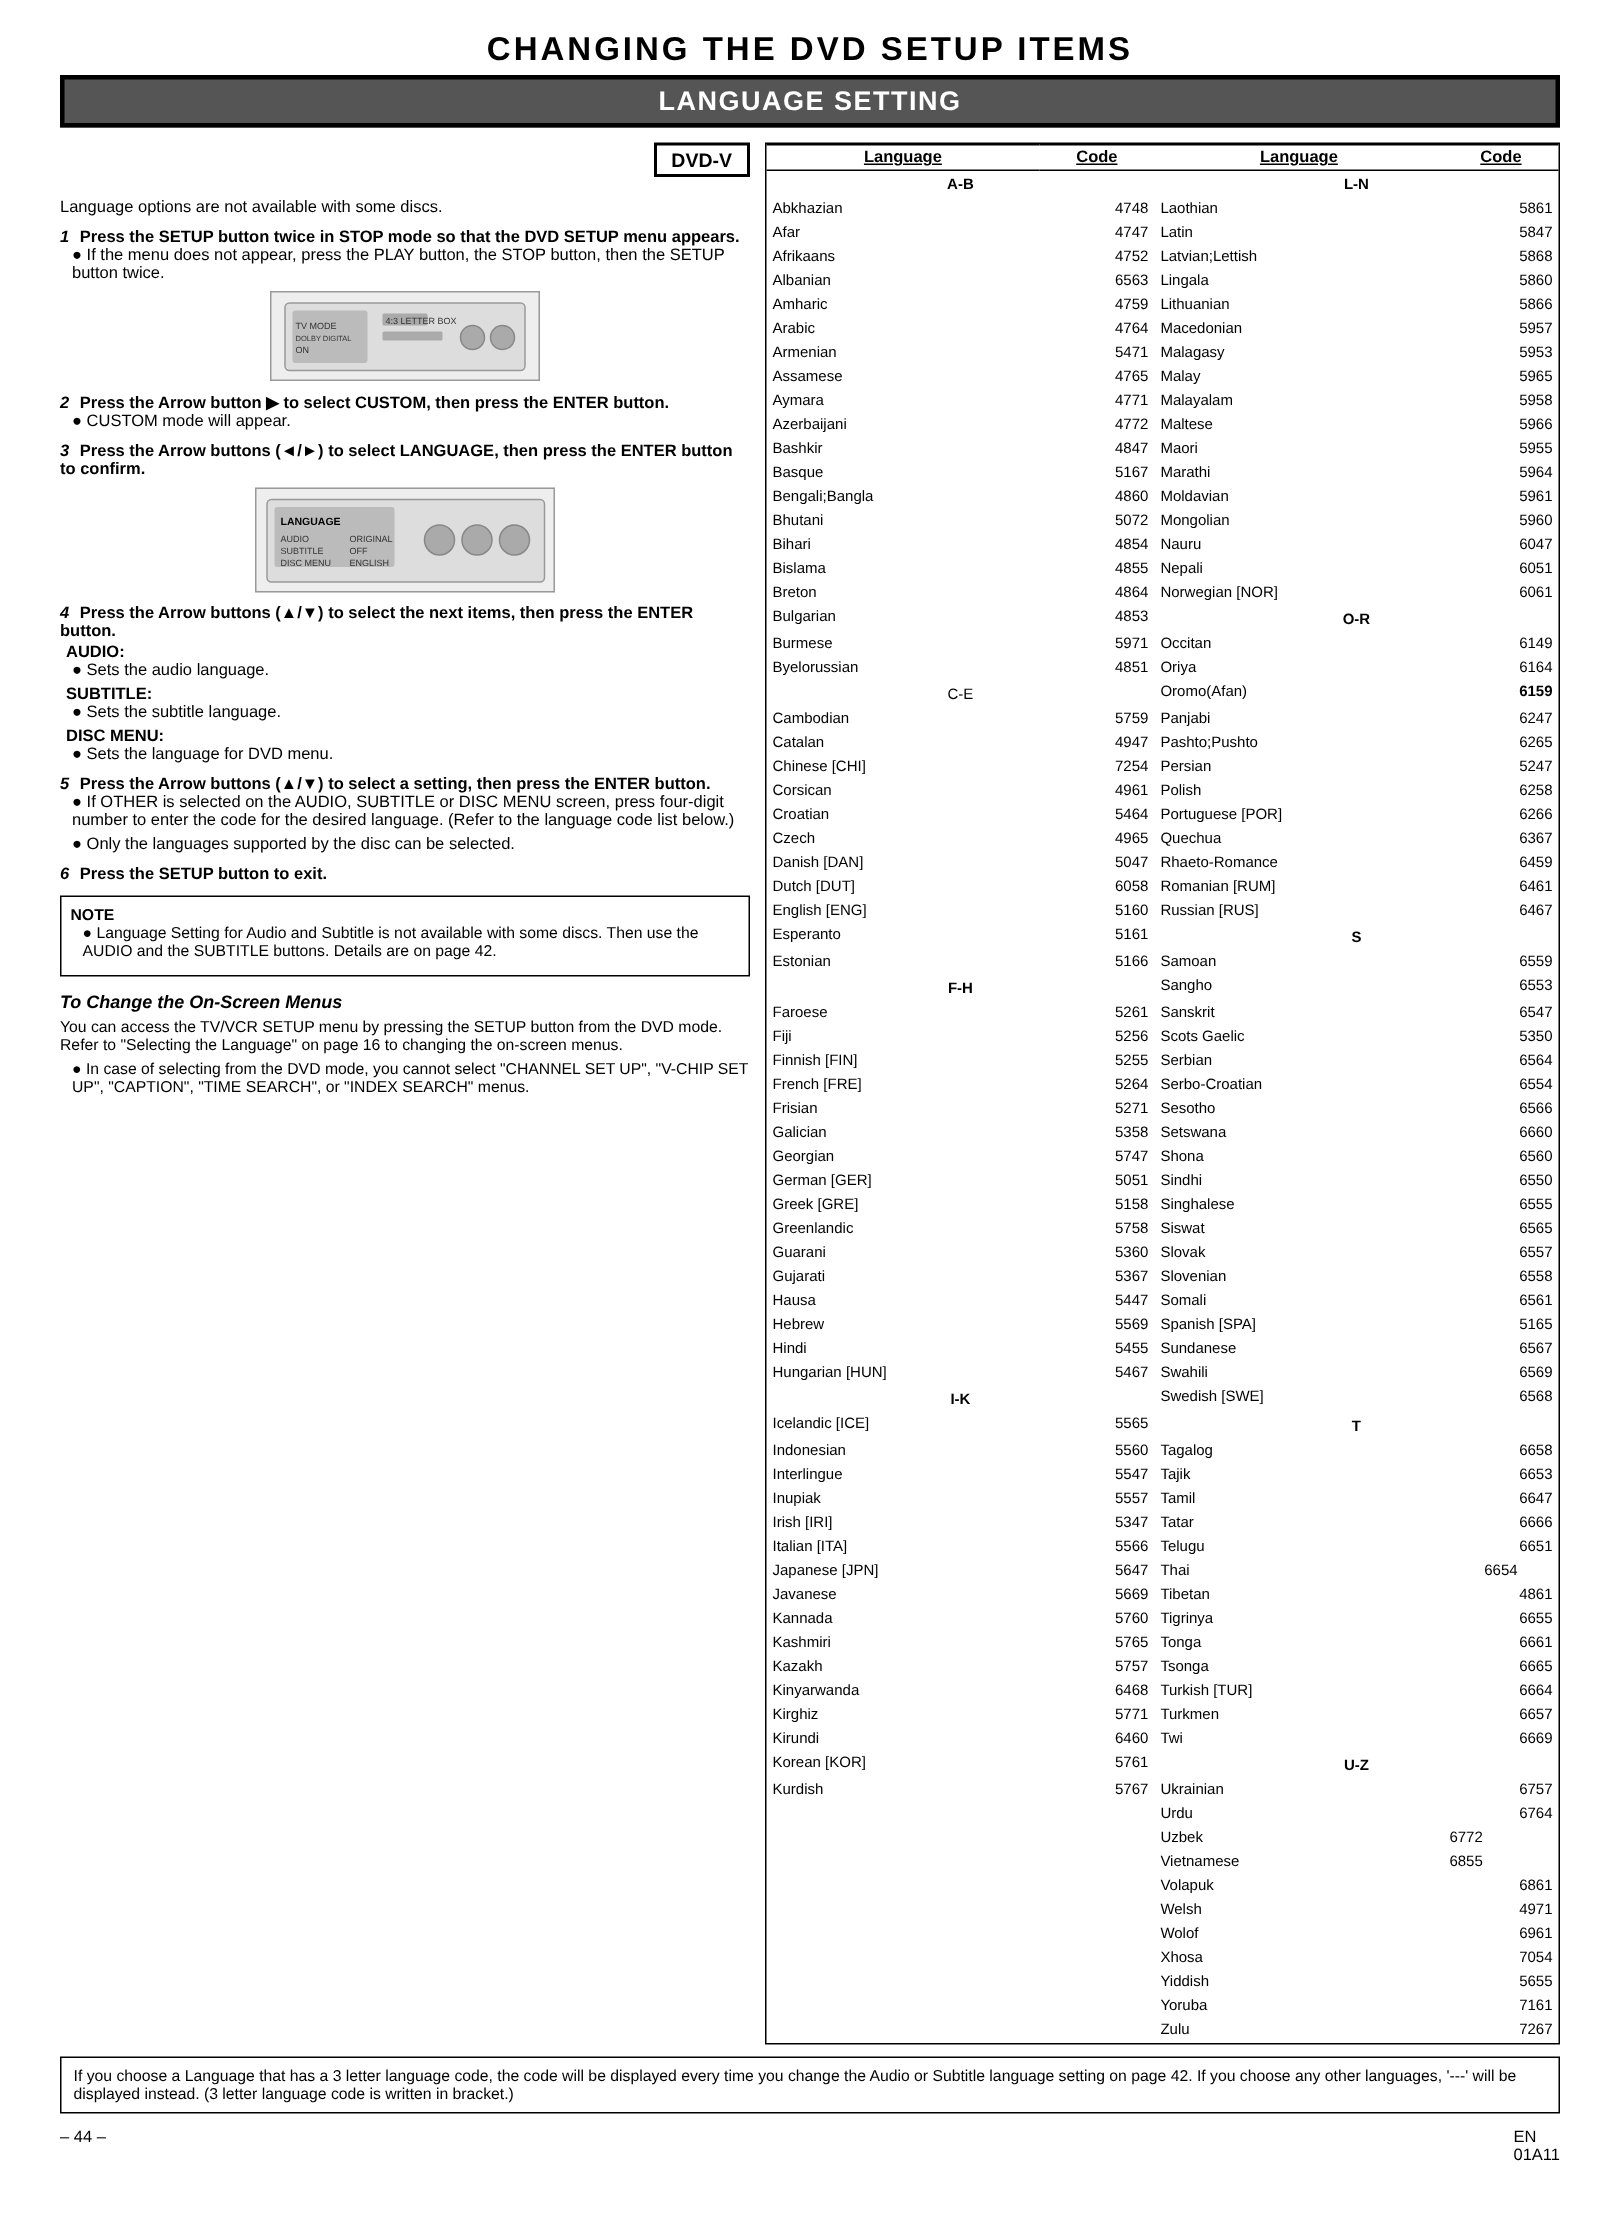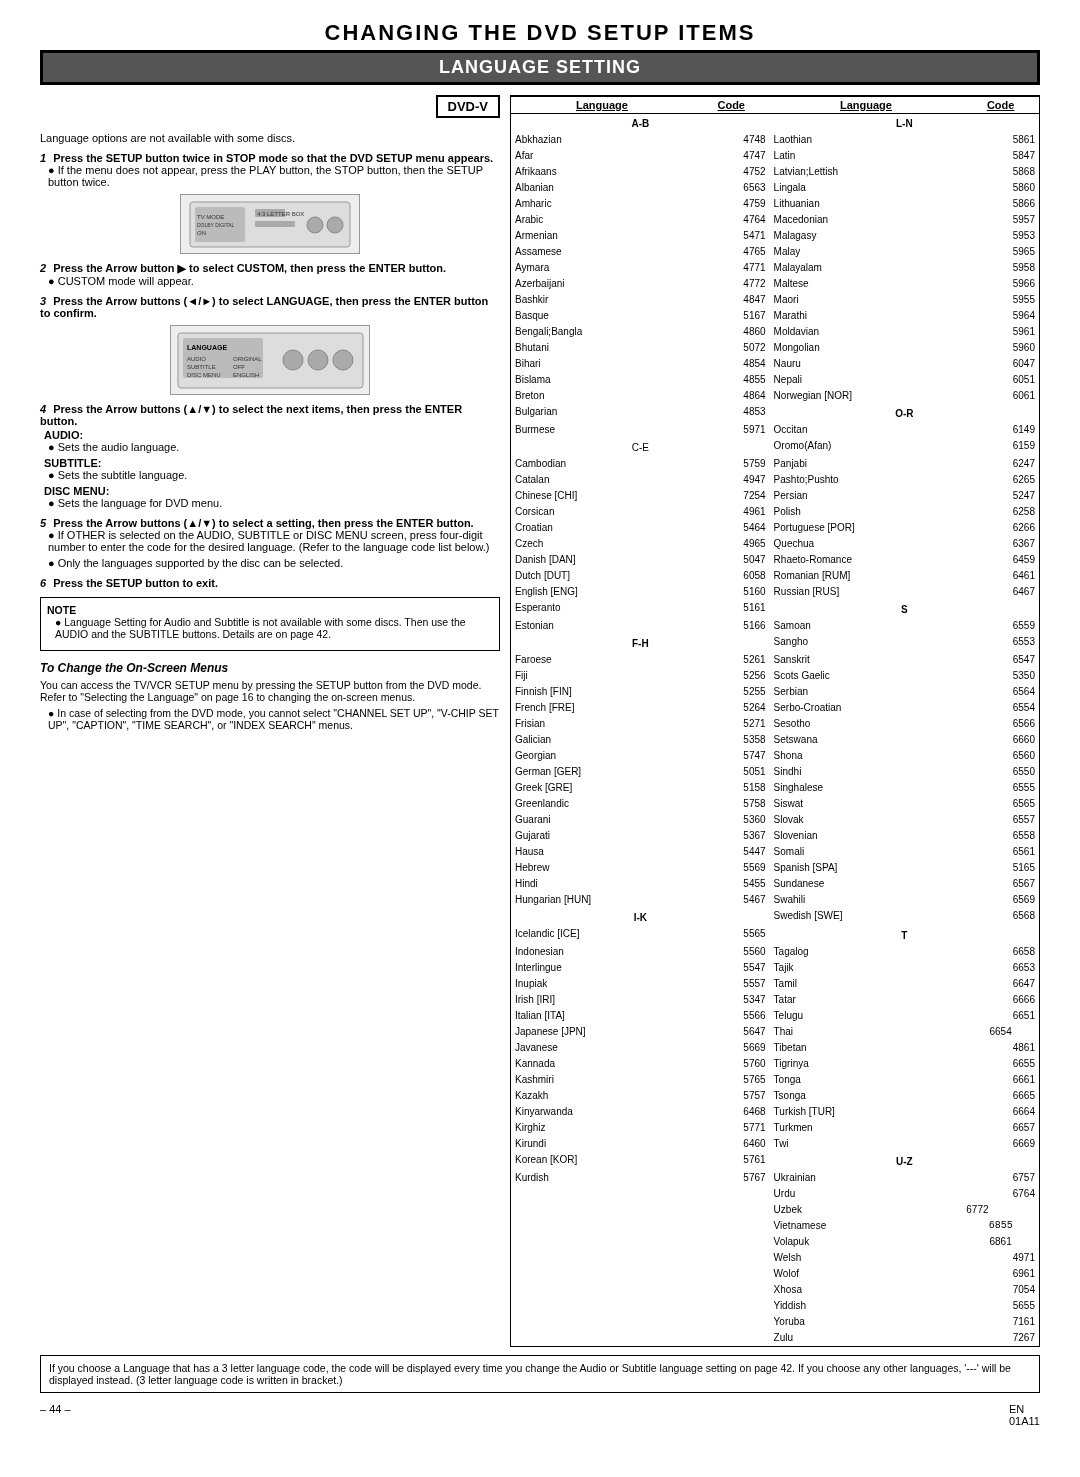--- a/index.html
+++ b/index.html
@@ -370,23 +370,29 @@
             <td style="text-align: right;">4853</td>
             <td colspan="3" style="font-weight: bold; text-align: center; padding-top: 3px;">O-R</td>
           </tr>
           <tr>
             <td colspan="2">Burmese</td>
             <td style="text-align: right;">5971</td>
             <td colspan="2">Occitan</td>
             <td style="text-align: right;">6149</td>
           </tr>
           <tr>
+            <td colspan="2">Byelorussian</td>
+            <td style="text-align: right;">4851</td>
+            <td colspan="2">Oriya</td>
+            <td style="text-align: right;">6164</td>
+          </tr>
+          <tr>
             <td colspan="3" style="font-weight: normal; text-align: center; padding-top: 3px;">C-E</td>
             <td colspan="2">Oromo(Afan)</td>
-            <td style="text-align: right;">6159</td>
+            <td style="text-align: right; font-weight: bold;">6159</td>
           </tr>
           <tr>
             <td colspan="2">Cambodian</td>
             <td style="text-align: right;">5759</td>
             <td colspan="2">Panjabi</td>
             <td style="text-align: right;">6247</td>
           </tr>
           <tr>
             <td colspan="2">Catalan</td>
             <td style="text-align: right;">4947</td>
@@ -652,26 +658,26 @@
             <td style="text-align: right;">6764</td>
           </tr>
           <tr>
             <td colspan="3"></td>
             <td colspan="2">Uzbek</td>
             <td style="text-align: left;">6772</td>
           </tr>
           <tr>
             <td colspan="3"></td>
             <td colspan="2">Vietnamese</td>
-            <td style="text-align: center; font-family: Liberation Mono, monospace;">6855</td>
+            <td style="text-align: left;">6855</td>
           </tr>
           <tr>
             <td colspan="3"></td>
             <td colspan="2">Volapuk</td>
-            <td style="text-align: center; margin-top: 36px;">6861</td>
+            <td style="text-align: right; margin-top: 36px;">6861</td>
           </tr>
           <tr>
             <td colspan="3"></td>
             <td colspan="2">Welsh</td>
             <td style="text-align: right;">4971</td>
           </tr>
           <tr>
             <td colspan="3"></td>
             <td colspan="2">Wolof</td>
             <td style="text-align: right;">6961</td>

